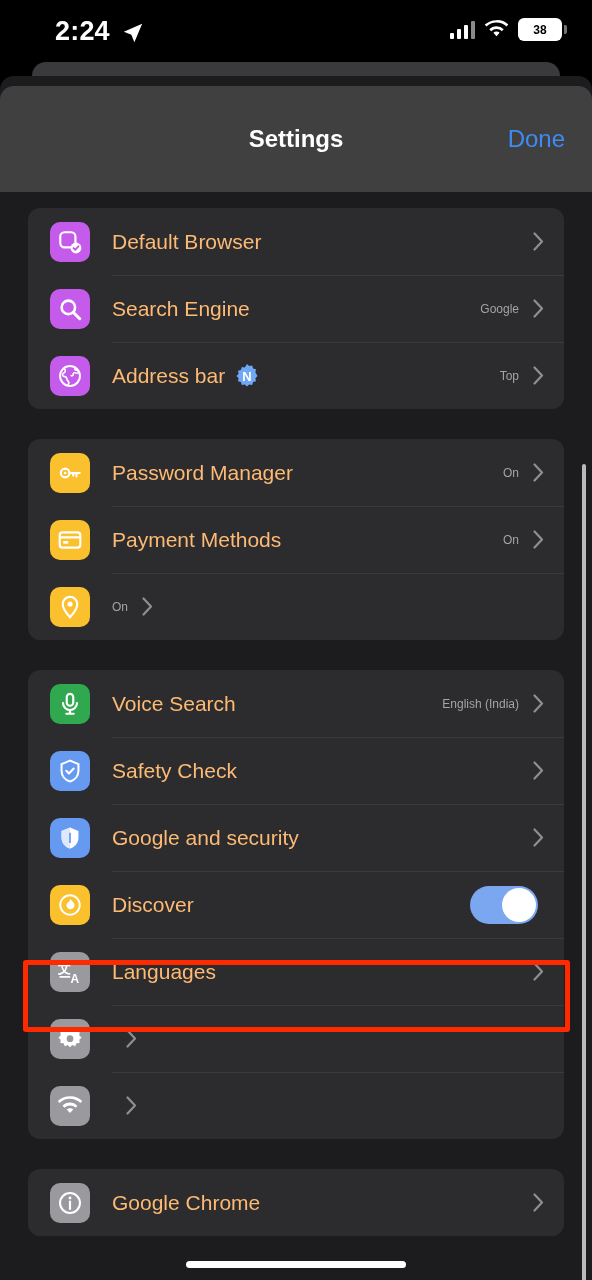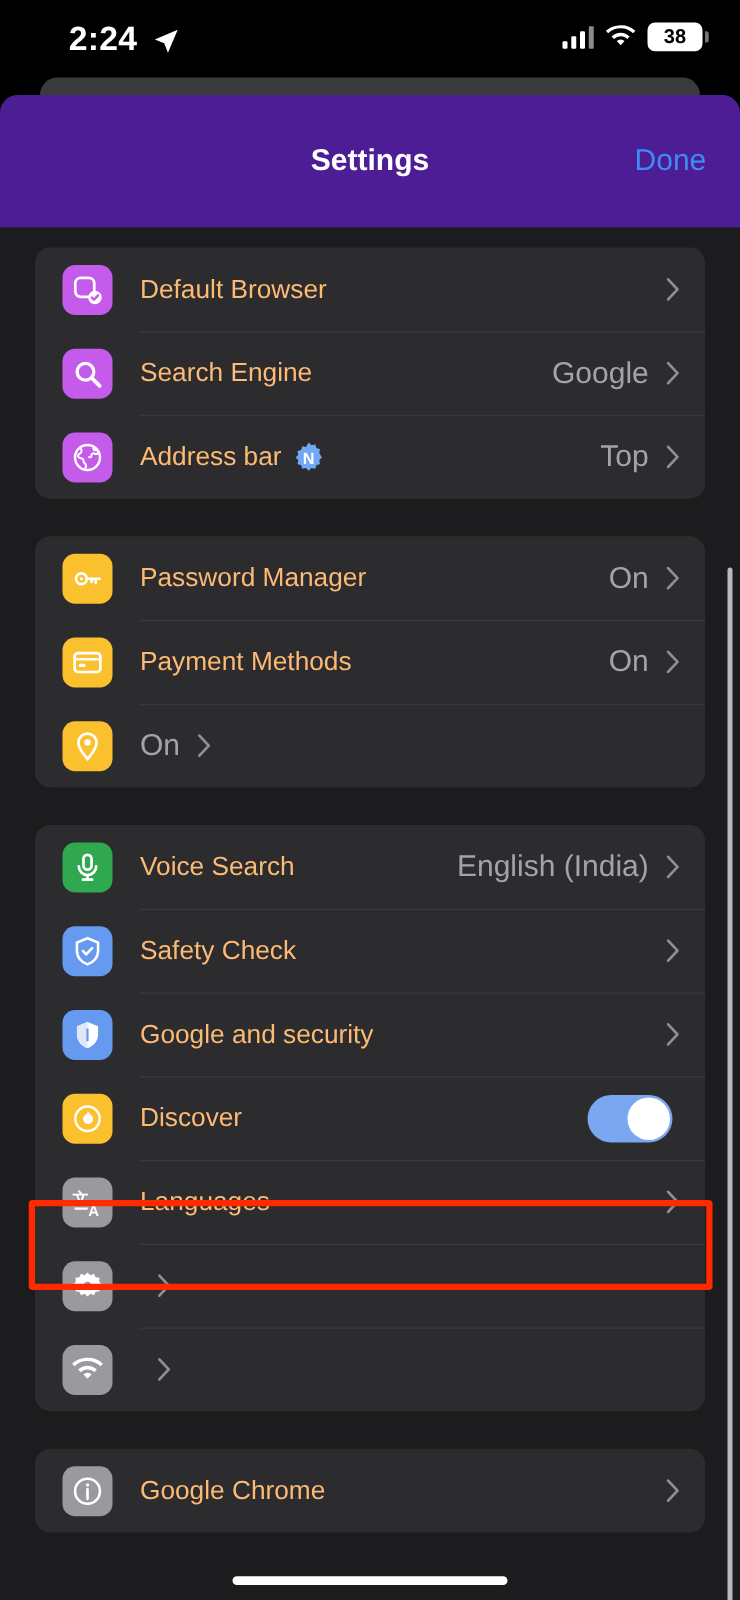--- a/index.html
+++ b/index.html
@@ -27,42 +27,42 @@
   }
   .sig-bars { display: flex; align-items: flex-end; gap: 2.5px; height: 19px; }
   .sig-bars i { display: block; width: 4.5px; background: #fff; border-radius: 1px; }
   .sig-bars i:nth-child(1) { height: 6px; }
   .sig-bars i:nth-child(2) { height: 10px; }
   .sig-bars i:nth-child(3) { height: 14px; }
   .sig-bars i:nth-child(4) { height: 18px; background: #8a8a8e; }
   #batt {
     position: relative; width: 44px; height: 23px; border-radius: 6px;
     background: #fff; display: flex; align-items: center; justify-content: center;
-    color: #000; font-size: 16px; font-weight: 700;
+    color: #000; font-size: 12px; font-weight: 700;
   }
   #batt::after {
     content: ""; position: absolute; right: -5px; top: 7px;
     width: 3px; height: 9px; border-radius: 0 2px 2px 0; background: rgba(255,255,255,.45);
   }
 
   
   #behind-card {
     position: absolute; left: 32px; top: 62px; width: 528px; height: 40px;
     background: #3a3a3c; border-radius: 14px 14px 0 0;
   }
 
   
   #sheet {
     position: absolute; left: 0; top: 76px; width: 592px; height: 1204px;
     background: #1c1c1e; border-radius: 14px 14px 0 0; overflow: hidden;
   }
   #sheet-header {
-    position: relative; height: 106px; background: #4c1d95;
+    position: relative; height: 106px; background: #404040;
     border-radius: 14px 14px 0 0;
-    display: flex; align-items: center; justify-content: center;
+    display: flex; align-items: center; justify-content: center; margin-top: 10px;
   }
   #sheet-title { color: #fff; font-size: 24px; font-weight: 700; }
   #done-button {
     position: absolute; right: 27px; top: 50%; transform: translateY(-50%);
     color: #3e8bf5; font-size: 24px; font-weight: 400; background: none; border: 0;
     font-family: inherit; cursor: pointer;
   }
 
   
   #sheet-body {
@@ -78,21 +78,21 @@
   .row + .row::before {
     content: ""; position: absolute; left: 84px; right: 0; top: 0; height: 1px;
     background: #3a3a3c;
   }
   .row-icon {
     width: 40px; height: 40px; border-radius: 10px; flex: 0 0 40px;
     display: flex; align-items: center; justify-content: center; margin-right: 22px;
   }
   .row-icon svg { width: 26px; height: 26px; display: block; }
   .row-label { color: #fdba74; font-size: 21px; flex: 1 1 auto; display: flex; align-items: center; gap: 9px; }
-  .row-value { color: #a3a3a8; font-size: 24px; margin-right: 14px; white-space: nowrap; }
+  .row-value { color: #a3a3a8; font-size: 12px; margin-right: 14px; white-space: nowrap; }
   .chev { width: 11px; height: 19px; flex: 0 0 11px; }
   .chev svg { width: 11px; height: 19px; display: block; }
 
   .badge-new {
     display: inline-block; width: 26px; height: 26px; position: relative;
   }
   .badge-new svg { width: 26px; height: 26px; display: block; }
 
   .toggle {
     width: 68px; height: 38px; border-radius: 19px; background: #7aa7f0;

